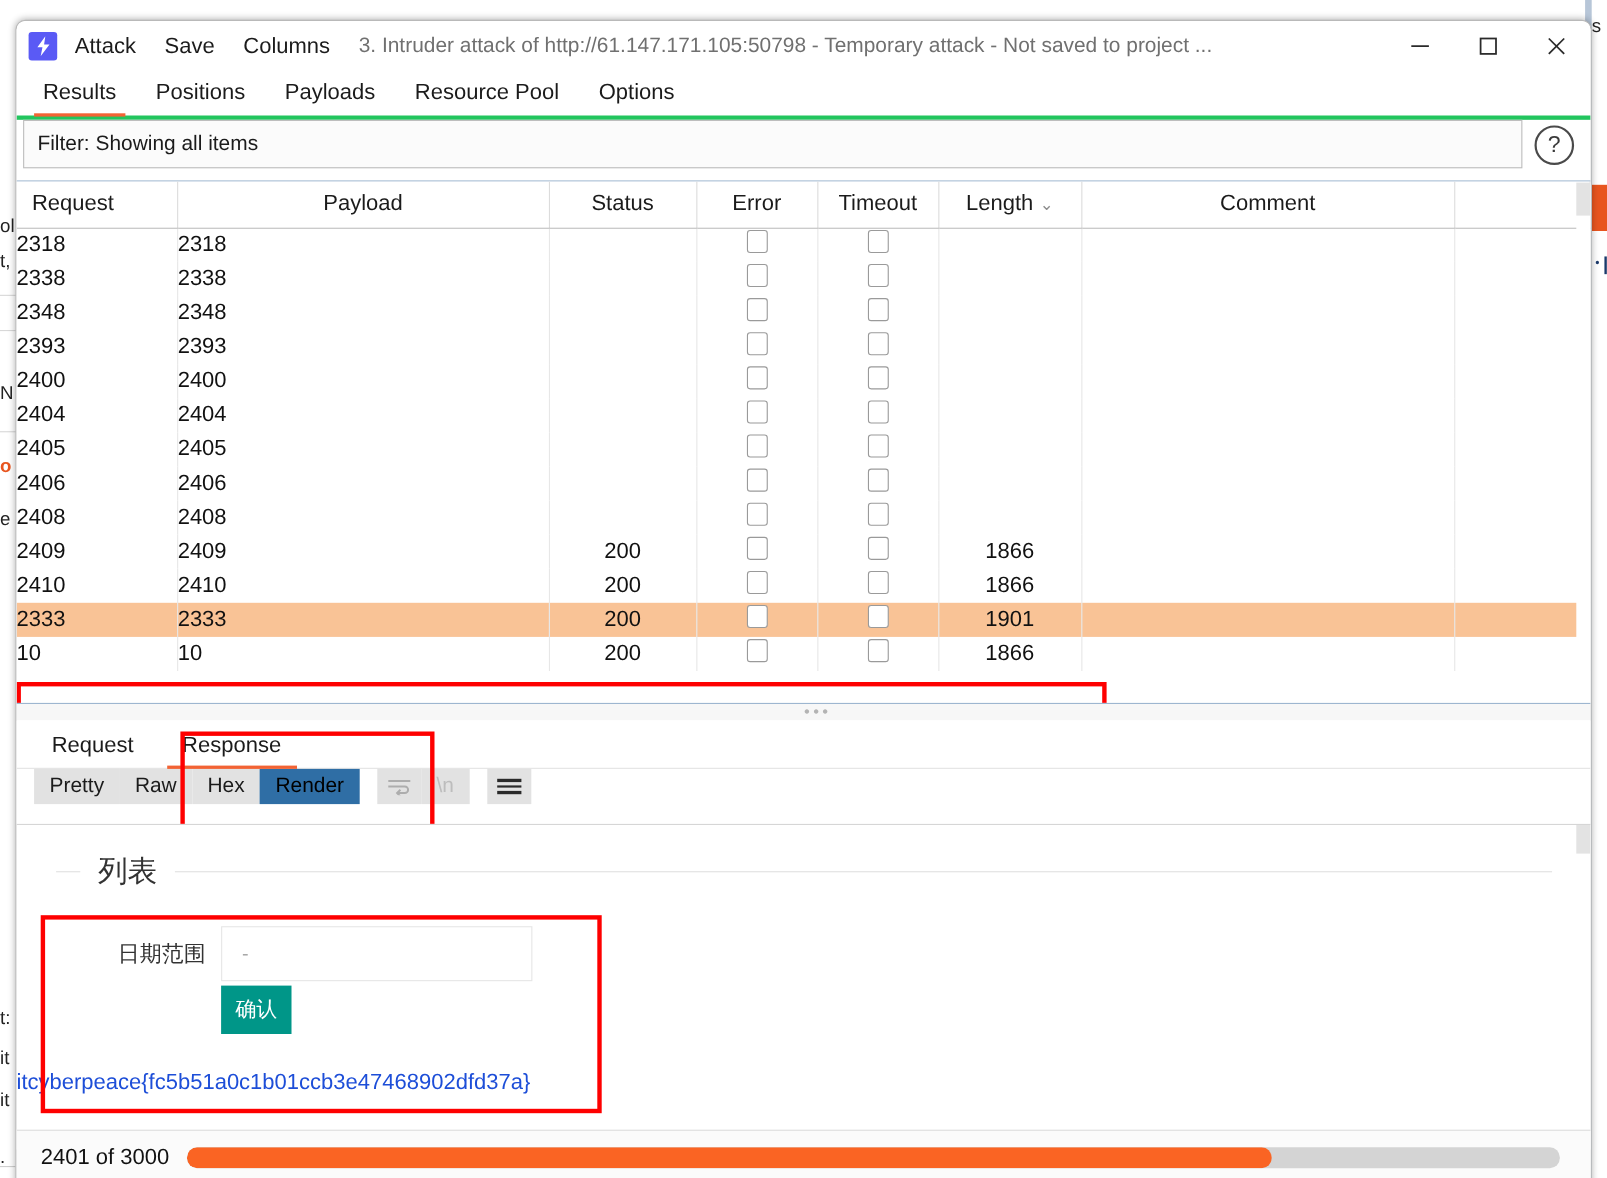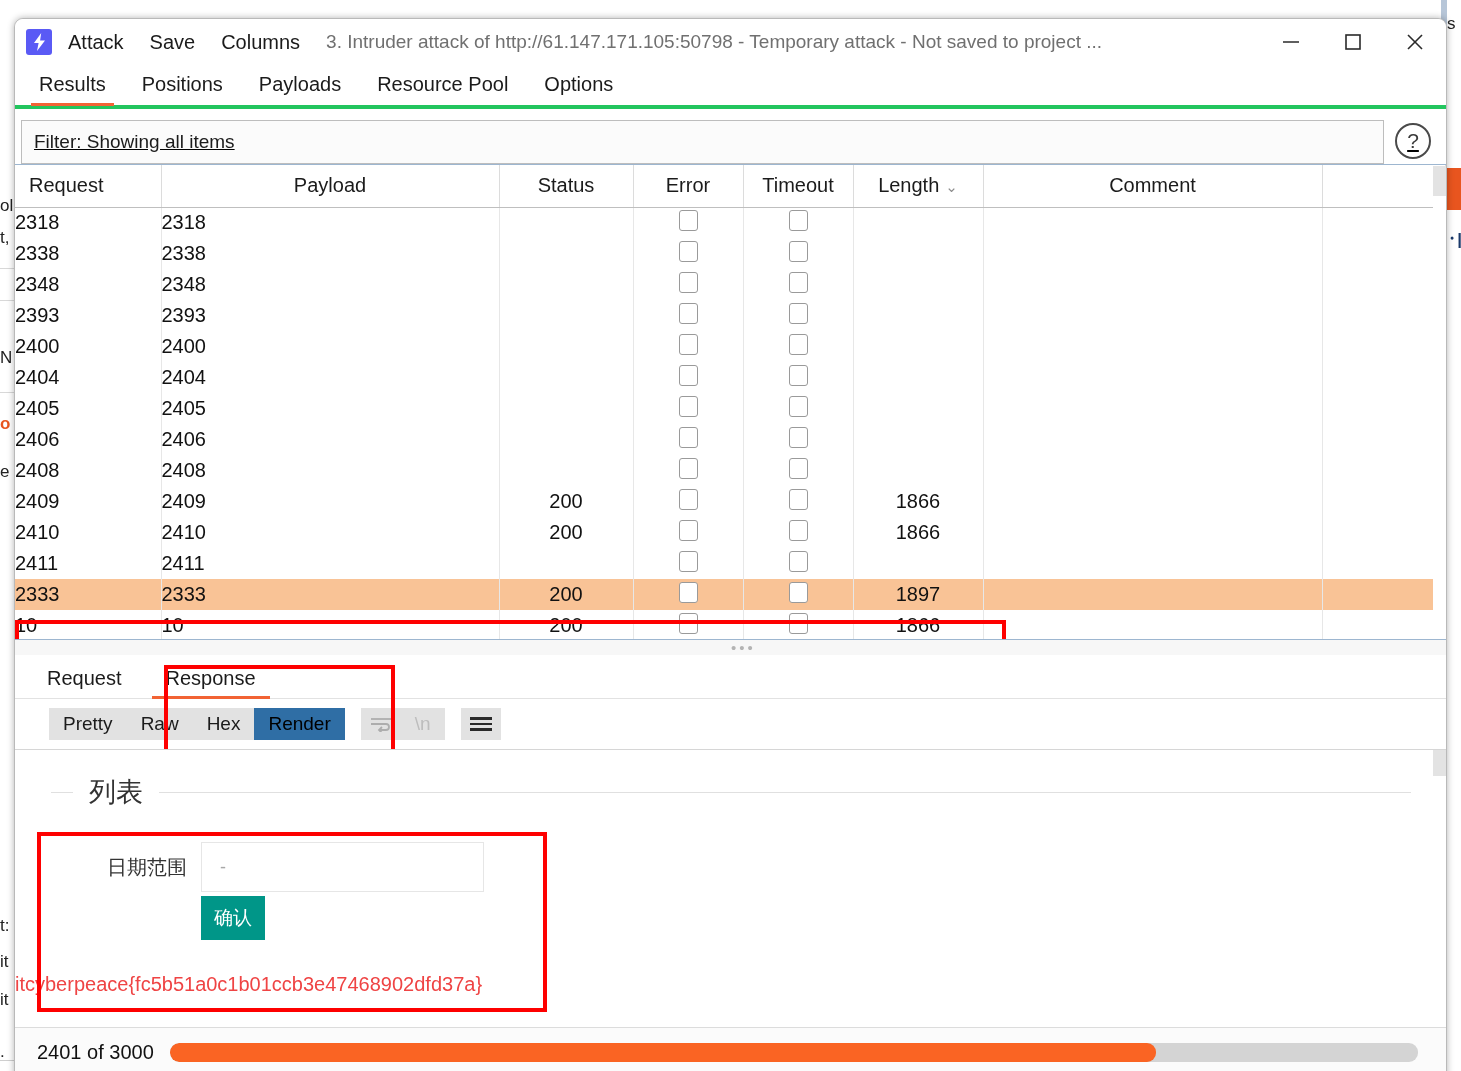--- a/index.html
+++ b/index.html
@@ -83,23 +83,22 @@
     font-size: 20px; color: #1b1b1b; padding: 0 18px 9px 18px;
     position: relative; cursor: default; white-space: nowrap;
   }
   .main-tab.active::after {
     content: ""; position: absolute; left: 10px; right: 10px; bottom: -1px;
     height: 3px; background: #f26334;
   }
 
   
   #filter-row {
-    height: 55px; background: #ffffff; display: flex; align-items: flex-end;
+    height: 55px; background: #ffffff; display: flex; align-items: flex-start;
     padding: 0 6px;
-    text-decoration: underline;
   }
   #filter-box {
     flex: 1; height: 44px; border: 1px solid #bdbdbd; background: #fbfbfb;
     display: flex; align-items: center; padding-left: 12px;
     font-size: 19px; color: #1b1b1b;
   }
   #filter-help {
     width: 46px; height: 46px; margin-left: 6px; margin-right: 4px;
     display: flex; align-items: center; justify-content: center;
     cursor: default;
@@ -175,21 +174,21 @@
   }
   .rr-tab {
     font-size: 20px; color: #1b1b1b; padding: 0 22px 8px 22px;
     position: relative; cursor: default;
   }
   .rr-tab.active::after {
     content: ""; position: absolute; left: 8px; right: 8px; bottom: -1px;
     height: 3px; background: #f26334;
   }
   #rr-toolbar {
-    height: 50px; display: flex; align-items: center; padding-left: 34px;
+    height: 50px; display: flex; align-items: flex-start; padding-left: 16px;
     gap: 0; background: #fff;
   }
   .seg {
     height: 32px; display: flex; align-items: center; padding: 0 14px;
     font-size: 19px; color: #1b1b1b; background: #e2e2e2; cursor: default;
     white-space: nowrap;
   }
   .seg.active { background: #2f6ea5; color: #000000; }
   .seg.dim { color: #bdbdbd; }
   .tool-btn {
@@ -239,21 +238,21 @@
     font-size: 18px; color: #a8a8a8; display: flex; align-items: center;
     padding-left: 18px;
   }
   .confirm-btn {
     margin-left: 150px; margin-top: 4px; width: 64px; height: 44px;
     background: #009688; color: #ffffff; font-size: 19px;
     display: flex; align-items: center; justify-content: center;
     cursor: default;
   }
   #flag-text {
-    position: absolute; left: -36px; top: 131px; font-size: 20px; color: #ef4444;
+    position: absolute; left: -36px; top: 131px; font-size: 20px; color: #1d4ed8;
     white-space: nowrap;
   }
   #render-annot {
     position: absolute; left: 22px; top: 82px; width: 510px; height: 180px;
     border: 4px solid #fe0000; pointer-events: none;
   }
 
   
   #statusbar {
     position: absolute; left: 0; bottom: 0; width: 1433px; height: 50px;
@@ -470,37 +469,27 @@
           <tr>
             <td class="c-req">2410</td>
             <td class="c-pay">2410</td>
             <td class="c-status">200</td>
             <td class="c-chk"><span class="cbox"></span></td>
             <td class="c-chk"><span class="cbox"></span></td>
             <td class="c-len">1866</td>
             <td class=""></td>
             <td class=""></td>
           </tr>
-          <tr>
-            <td class="c-req">2411</td>
-            <td class="c-pay">2411</td>
-            <td class="c-status"></td>
-            <td class="c-chk"><span class="cbox"></span></td>
-            <td class="c-chk"><span class="cbox"></span></td>
-            <td class="c-len"></td>
-            <td class=""></td>
-            <td class=""></td>
-          </tr>
           <tr class="row-hl">
             <td class="c-req">2333</td>
             <td class="c-pay">2333</td>
             <td class="c-status">200</td>
             <td class="c-chk"><span class="cbox"></span></td>
             <td class="c-chk"><span class="cbox"></span></td>
-            <td class="c-len">1897</td>
+            <td class="c-len">1901</td>
             <td class=""></td>
             <td class=""></td>
           </tr>
           <tr>
             <td class="c-req">10</td>
             <td class="c-pay">10</td>
             <td class="c-status">200</td>
             <td class="c-chk"><span class="cbox"></span></td>
             <td class="c-chk"><span class="cbox"></span></td>
             <td class="c-len">1866</td>

